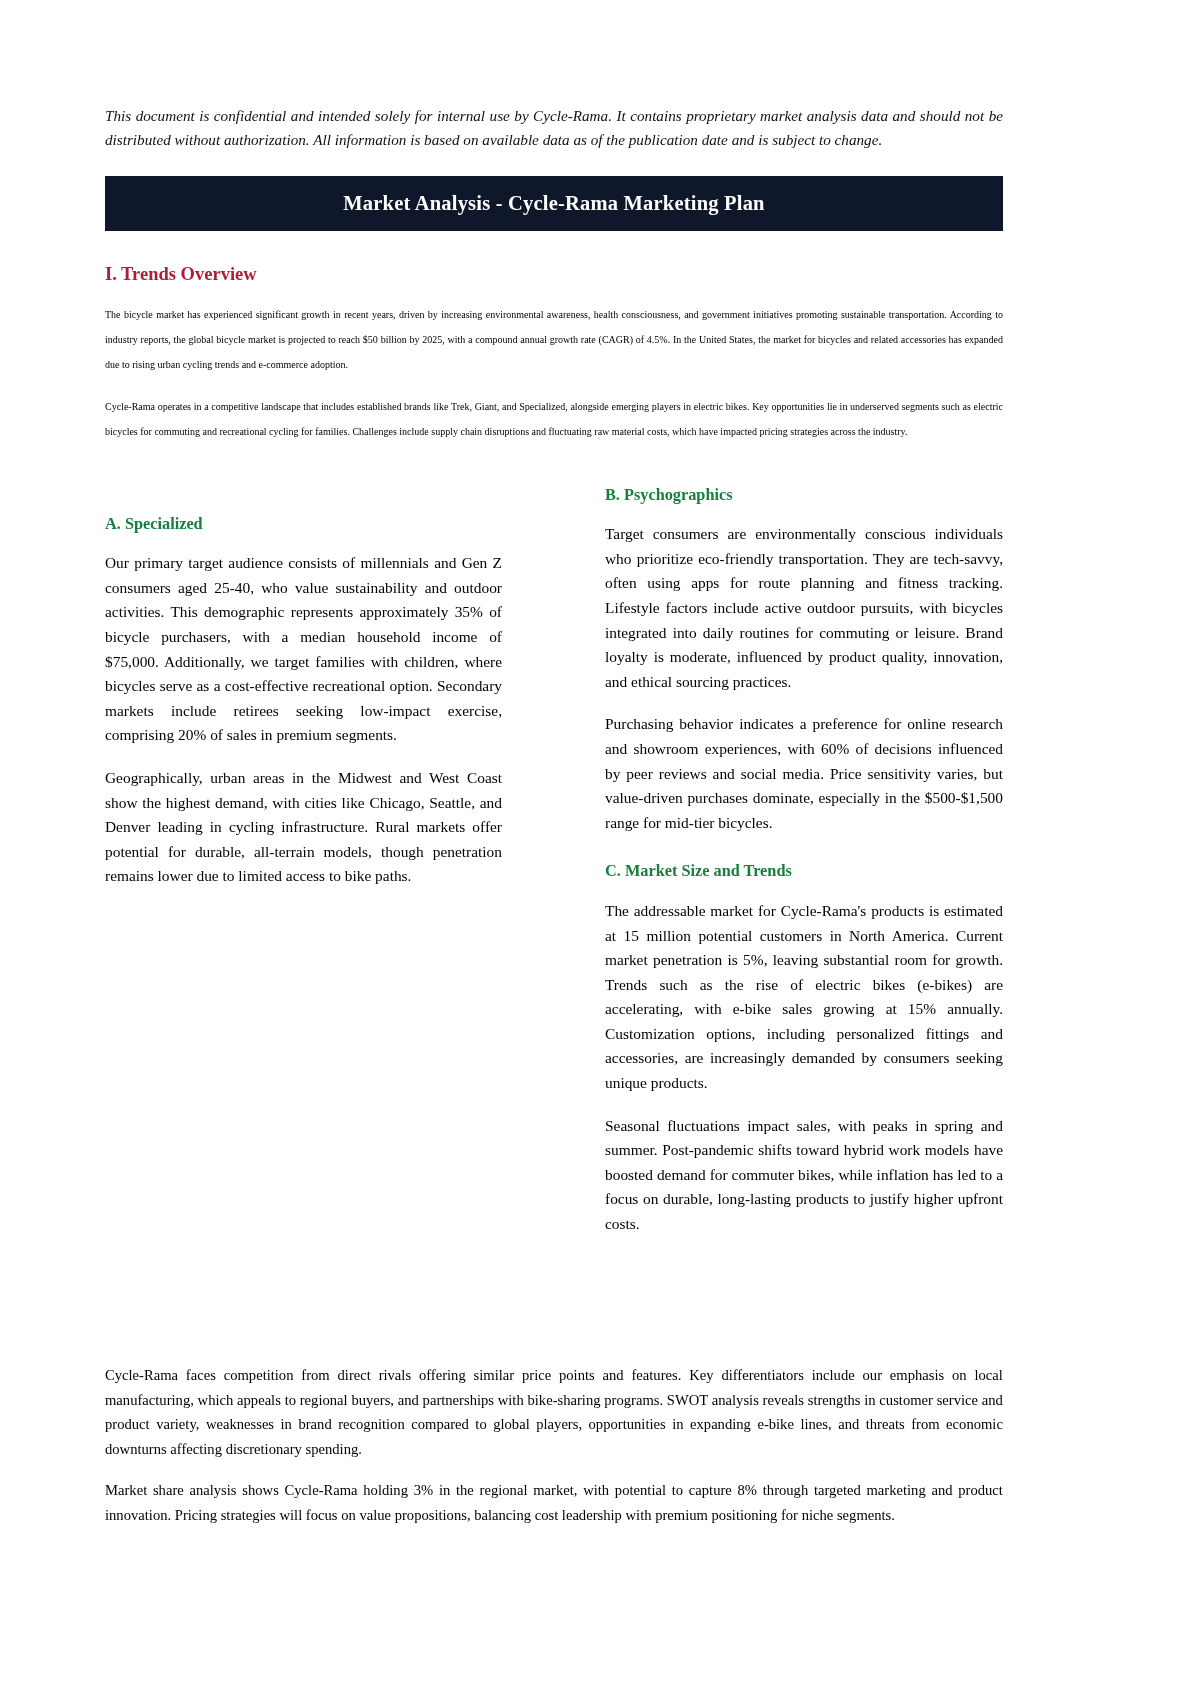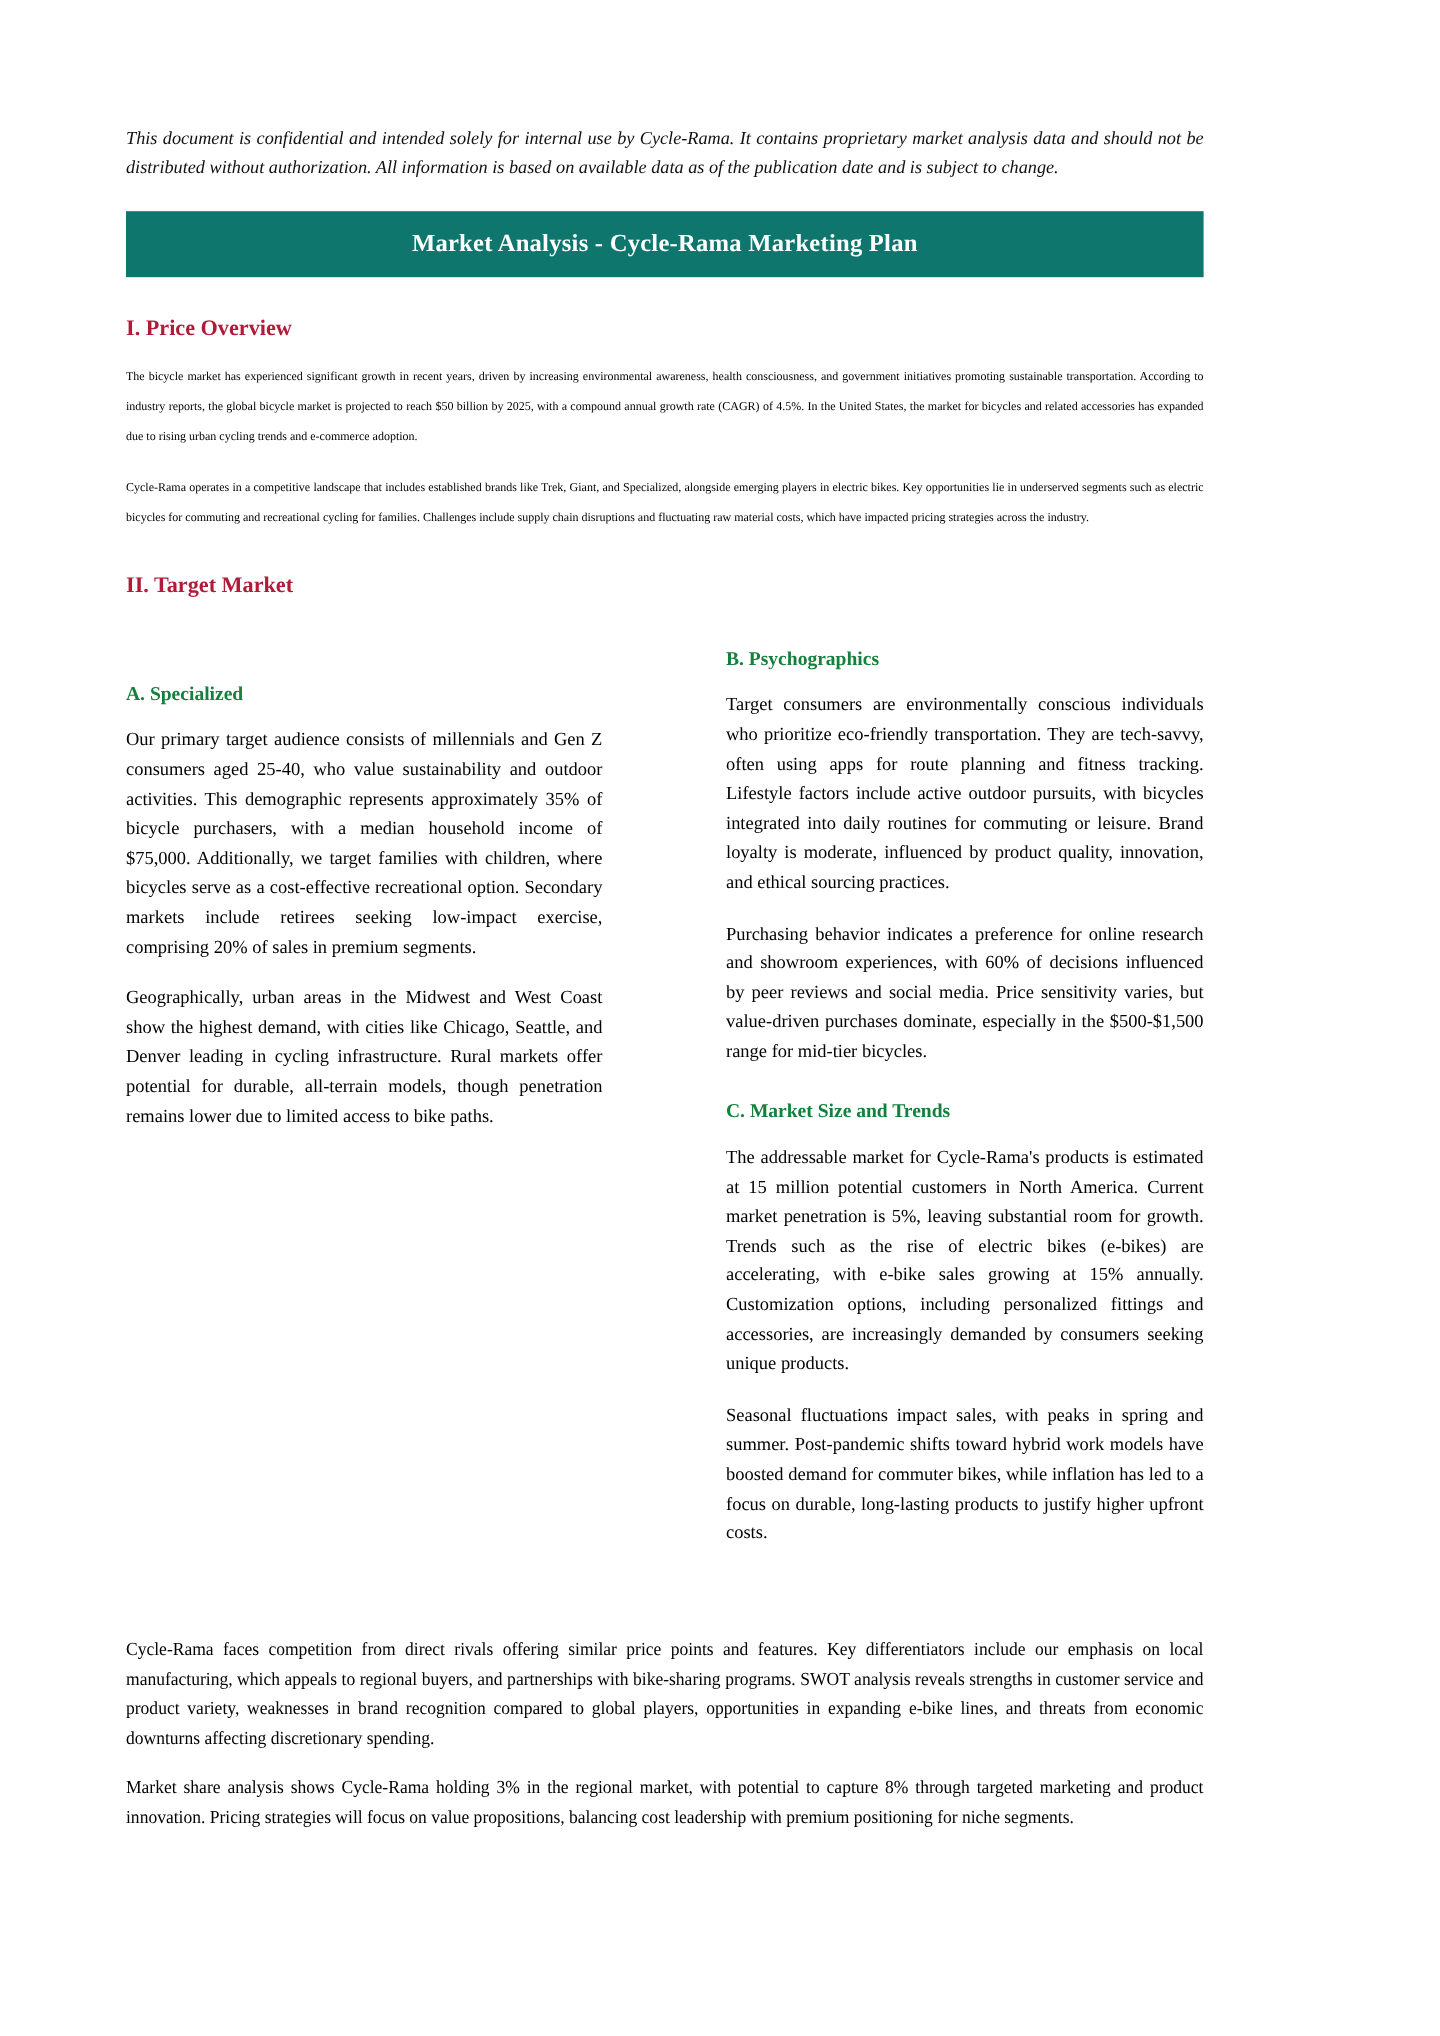--- a/index.html
+++ b/index.html
@@ -35,21 +35,21 @@
     font-size: 15.2px;
     line-height: 24px;
     text-align: justify;
     color: #111111;
   }
 
   
   .banner {
     margin-top: 24px;
     height: 55px;
-    background: #0f766e;
+    background: #0f172a;
     display: flex;
     align-items: center;
     justify-content: center;
   }
   .banner-title {
     color: #ffffff;
     font-weight: bold;
     font-size: 20.5px;
     letter-spacing: 0.2px;
     text-align: center;
@@ -134,27 +134,26 @@
 <div class="page">
 
   <div class="content">
 
     <div class="confidential">This document is confidential and intended solely for internal use by Cycle-Rama. It contains proprietary market analysis data and should not be distributed without authorization. All information is based on available data as of the publication date and is subject to change.</div>
 
     <div class="banner">
       <div class="banner-title">Market Analysis - Cycle-Rama Marketing Plan</div>
     </div>
 
-    <h2 class="section-heading">I. Price Overview</h2>
+    <h2 class="section-heading">I. Trends Overview</h2>
 
     <p class="body-text">The bicycle market has experienced significant growth in recent years, driven by increasing environmental awareness, health consciousness, and government initiatives promoting sustainable transportation. According to industry reports, the global bicycle market is projected to reach $50 billion by 2025, with a compound annual growth rate (CAGR) of 4.5%. In the United States, the market for bicycles and related accessories has expanded due to rising urban cycling trends and e-commerce adoption.</p>
 
     <p class="body-text">Cycle-Rama operates in a competitive landscape that includes established brands like Trek, Giant, and Specialized, alongside emerging players in electric bikes. Key opportunities lie in underserved segments such as electric bicycles for commuting and recreational cycling for families. Challenges include supply chain disruptions and fluctuating raw material costs, which have impacted pricing strategies across the industry.</p>
 
-    <h2 class="section-heading">II. Target Market</h2>
 
     <div class="two-col">
 
       <div class="col-left">
         <h3 class="sub-heading">A. Specialized</h3>
         <p class="body-text">Our primary target audience consists of millennials and Gen Z consumers aged 25-40, who value sustainability and outdoor activities. This demographic represents approximately 35% of bicycle purchasers, with a median household income of $75,000. Additionally, we target families with children, where bicycles serve as a cost-effective recreational option. Secondary markets include retirees seeking low-impact exercise, comprising 20% of sales in premium segments.</p>
         <p class="body-text">Geographically, urban areas in the Midwest and West Coast show the highest demand, with cities like Chicago, Seattle, and Denver leading in cycling infrastructure. Rural markets offer potential for durable, all-terrain models, though penetration remains lower due to limited access to bike paths.</p>
       </div>
 
       <div class="col-right">

